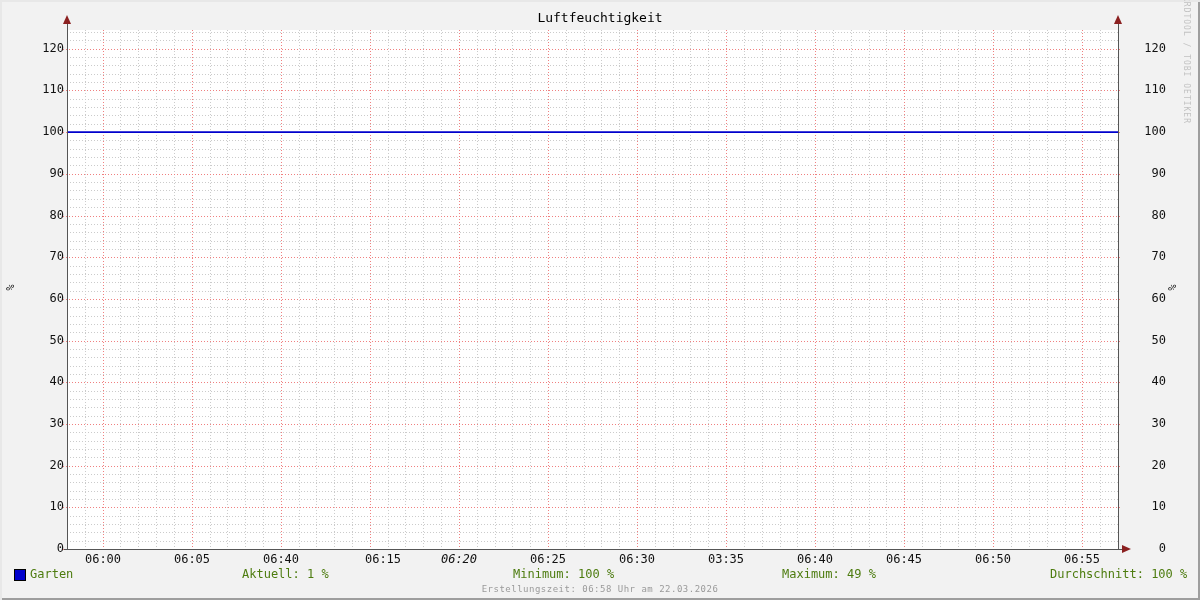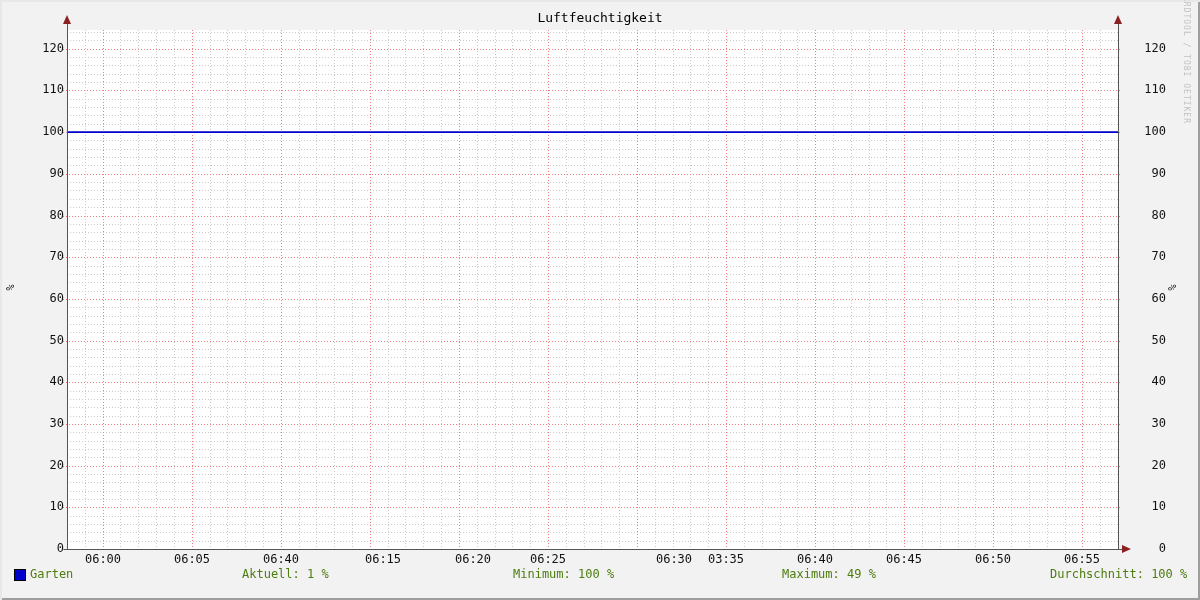--- a/index.html
+++ b/index.html
@@ -214,35 +214,36 @@
       <div class="ytick" style="left: 24px; top: 125px;">100</div>
       <div class="ytick" style="left: 1126px; top: 125px;">100</div>
       <div class="ytick" style="left: 24px; top: 83px;">110</div>
       <div class="ytick" style="left: 1126px; top: 83px;">110</div>
       <div class="ytick" style="left: 24px; top: 42px;">120</div>
       <div class="ytick" style="left: 1126px; top: 42px;">120</div>
       <div class="xtick" style="left: 81px;">06:00</div>
       <div class="xtick" style="left: 170px;">06:05</div>
       <div class="xtick" style="left: 259px;">06:40</div>
       <div class="xtick" style="left: 348px; margin-left: 13px;">06:15</div>
-      <div class="xtick" style="left: 451px;">06:20</div>
+      <div class="xtick" style="left: 437px; font-style: italic;">06:20</div>
       <div class="xtick" style="left: 526px;">06:25</div>
-      <div class="xtick" style="left: 615px; margin-left: 37px;">06:30</div>
+      <div class="xtick" style="left: 615px;">06:30</div>
       <div class="xtick" style="left: 704px;">03:35</div>
       <div class="xtick" style="left: 793px;">06:40</div>
       <div class="xtick" style="left: 882px;">06:45</div>
       <div class="xtick" style="left: 971px;">06:50</div>
       <div class="xtick" style="left: 1060px;">06:55</div>
     </div>
 
   <div class="vlabel left">%</div>
   <div class="vlabel right">%</div>
 
   <div class="watermark">RRDTOOL / TOBI OETIKER</div>
 
   <div class="legend-swatch" style="background: rgb(0, 0, 204);"></div>
   <div class="legend-item legend-series">Garten</div>
   <div class="legend-item legend-aktuell">Aktuell: 1 %</div>
   <div class="legend-item legend-minimum">Minimum: 100 %</div>
   <div class="legend-item legend-maximum">Maximum: 49 %</div>
   <div class="legend-item legend-durchschnitt">Durchschnitt: 100 %</div>
 
+  <div class="footer">Erstellungszeit: 06:58 Uhr am 22.03.2026</div>
 </div>
 
 </body></html>

